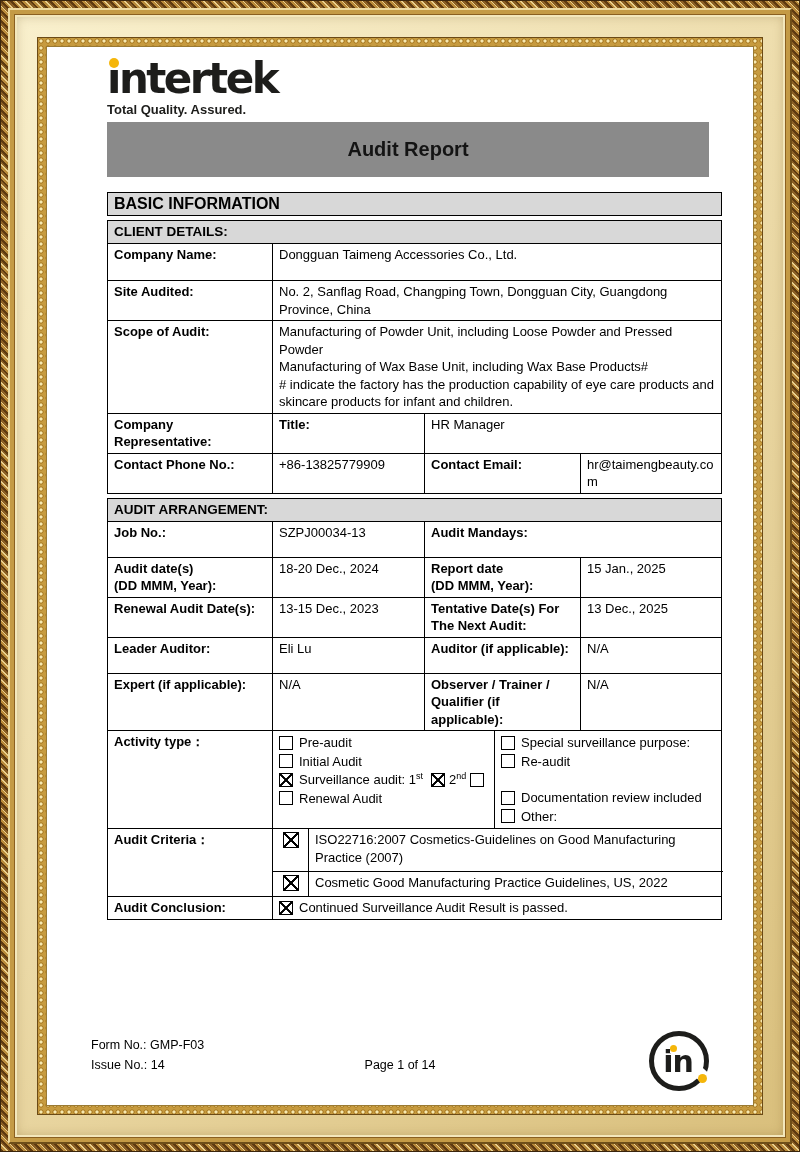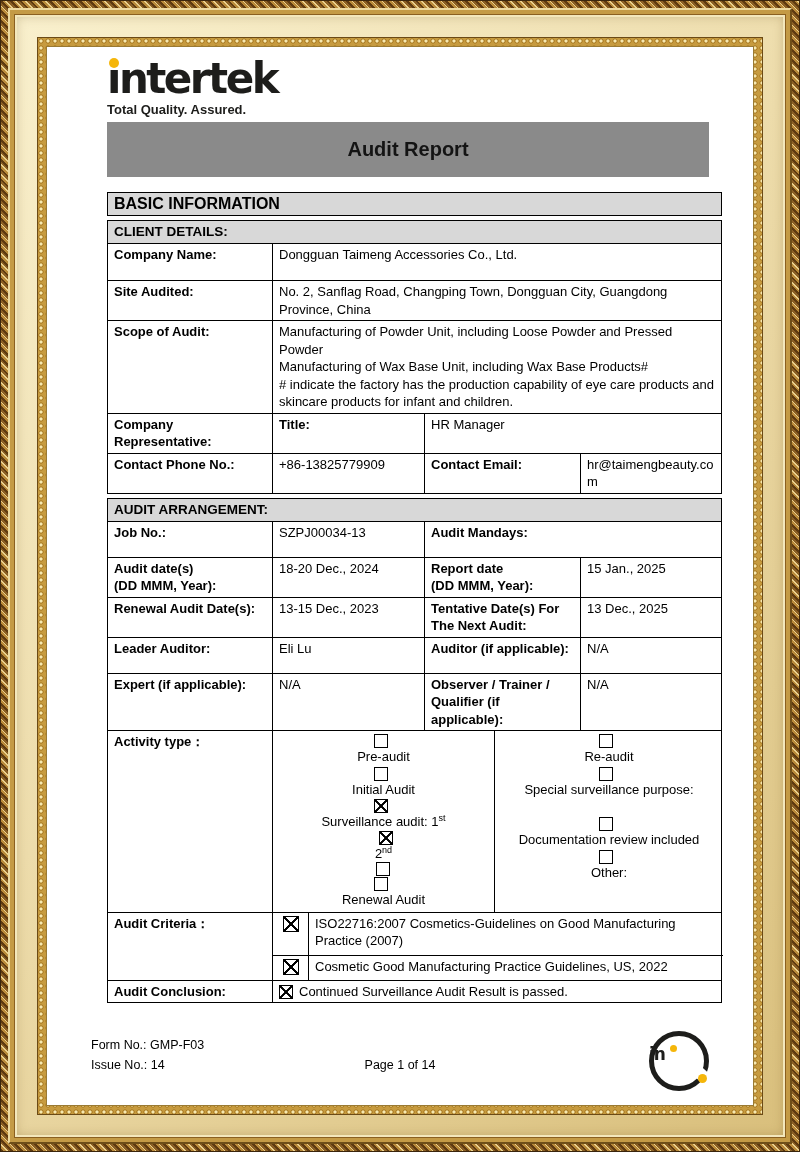--- a/index.html
+++ b/index.html
@@ -55,39 +55,39 @@
   .row-crit .cbcell{display:flex;justify-content:center;padding:3px 2px;}
   .row-conc{grid-template-columns:164px 451px;}
   .breakall{word-break:break-all;}
 
   .cb{display:inline-block;width:12px;height:12px;border:1px solid #000;background:#fff;
     vertical-align:-2px;position:relative;flex:0 0 auto;}
   .cb-lg{width:14px;height:14px;}
   .cb[data-checked="true"]::before{content:"";position:absolute;inset:0;
     background:linear-gradient(to top right,transparent 43%,#000 46%,#000 54%,transparent 57%),
                linear-gradient(to bottom right,transparent 43%,#000 46%,#000 54%,transparent 57%);}
-  .optline{display:flex;align-items:center;margin:1px 0;white-space:nowrap;flex-direction:column;}
+  .optline{display:flex;align-items:center;margin:1px 0;white-space:nowrap;}
   .optline .cb{margin-right:6px;}
   .optline .cb-mid{margin:0 4px 0 8px;}
   .optline .cb-end{margin-left:4px;}
   .spacerline{height:17px;}
   sup{font-size:9px;line-height:0;}
 
   .inline-cb{display:flex;align-items:flex-start;}
   .inline-cb .cb{margin:2px 6px 0 0;}
 
   
   .footer-left{position:absolute;left:44px;bottom:30px;font-size:12.5px;line-height:20px;}
   .footer-page{position:absolute;left:0;right:0;bottom:30px;text-align:center;font-size:12.5px;line-height:20px;}
   .inlogo{position:absolute;right:44px;bottom:14px;width:60px;height:60px;}
   .inlogo .circle{position:absolute;inset:0;border:5px solid #1d1d1b;border-radius:50%;}
   .inlogo .gapmask{position:absolute;width:16px;height:12px;background:#fff;right:-3px;bottom:8px;transform:rotate(42deg);}
   .inlogo .gapdot{position:absolute;width:9px;height:9px;background:#f5b60a;border-radius:50%;right:2px;bottom:8px;}
-  .inlogo .intext{position:absolute;left:0;right:2px;top:13px;
-    font-family:"DejaVu Sans",sans-serif;font-weight:bold;font-size:17px;letter-spacing:-1px;color:#1d1d1b;}
+  .inlogo .intext{position:absolute;left:0;right:2px;top:13px;text-align:center;
+    font-family:"DejaVu Sans",sans-serif;font-weight:bold;font-size:30px;letter-spacing:-1px;color:#1d1d1b;}
   .inlogo .idotmask{position:absolute;left:21px;top:15px;width:7px;height:7px;background:#fff;}
   .inlogo .idot{position:absolute;left:21px;top:14px;width:7px;height:7px;border-radius:50%;background:#f5b60a;}
 </style>
 </head>
 <body>
 
 <div class="f-rope"></div>
 <div class="f-gold"></div>
 <div class="f-cream"></div>
 <div class="f-bead"></div>
@@ -214,25 +214,25 @@
               <span class="cb cb-end" data-checked="false"></span>
             </div>
             <div class="optline">
               <span class="cb" data-checked="false"></span>
               <span>Renewal Audit</span>
             </div>
           </div>
           <div>
             <div class="optline">
               <span class="cb" data-checked="false"></span>
+              <span>Special surveillance purpose:</span>
+            </div>
+            <div class="optline">
+              <span class="cb" data-checked="false"></span>
               <span>Re-audit</span>
-            </div>
-            <div class="optline">
-              <span class="cb" data-checked="false"></span>
-              <span>Special surveillance purpose:</span>
             </div>
             <div class="spacerline"></div>
             <div class="optline">
               <span class="cb" data-checked="false"></span>
               <span>Documentation review included</span>
             </div>
             <div class="optline">
               <span class="cb" data-checked="false"></span>
               <span>Other:</span>
             </div>

